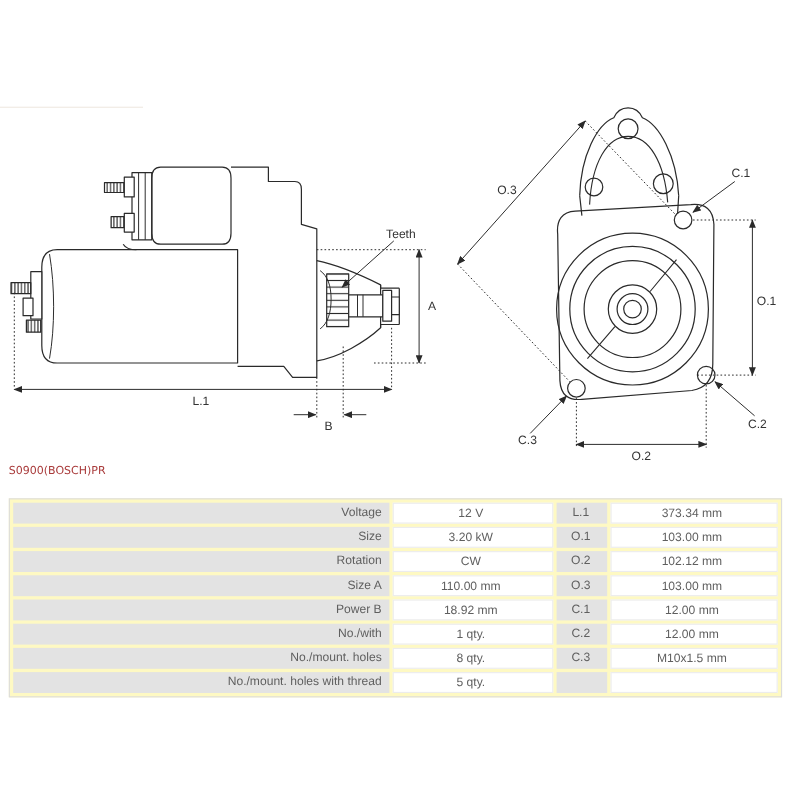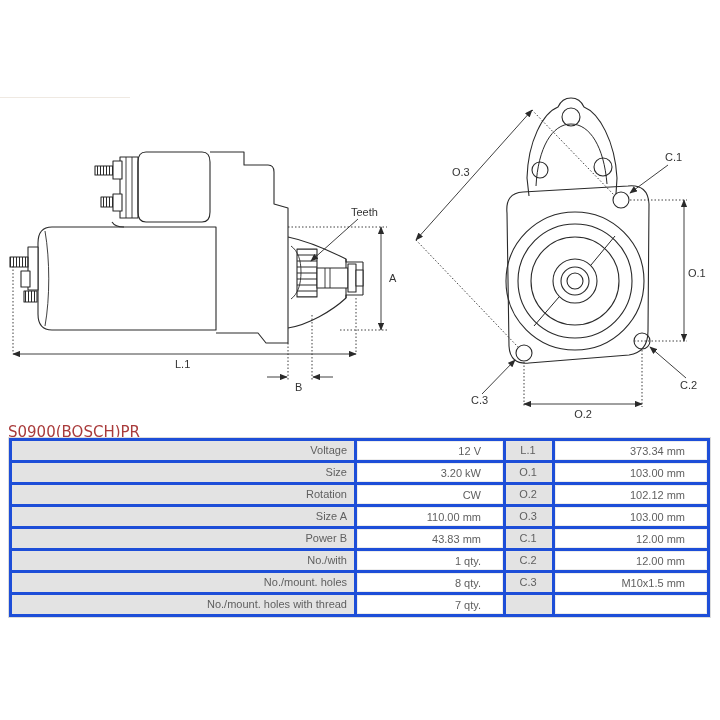--- a/index.html
+++ b/index.html
@@ -2,30 +2,30 @@
 <html><head>
 <meta charset="utf-8">
 <style>
   html,body{margin:0;padding:0;background:#ffffff;}
   #page{position:relative;width:720px;height:720px;background:#fff;overflow:hidden;
         font-family:"Liberation Sans",sans-serif;}
   #artifact-line{position:absolute;left:0;top:97px;width:130px;height:1px;background:#efe9e2;}
   #drawing-svg{position:absolute;left:0;top:0;width:720px;height:440px;}
   svg text{font-family:"Liberation Sans",sans-serif;font-size:11px;fill:#333;}
   #part-title{position:absolute;left:8px;top:423px;font-family:"DejaVu Sans","Liberation Sans",sans-serif;
-              font-size:15px;color:#a93b3b;letter-spacing:0px;}
-  #spec-table{position:absolute;left:8px;top:437px;width:703px;box-sizing:border-box;
+              font-size:10px;color:#a93b3b;letter-spacing:0px;}
+  #spec-table{position:absolute;left:8px;top:453px;width:703px;box-sizing:border-box;
               display:grid;grid-template-columns:342px 146px 46px 1fr;gap:3px;padding:3px;
-              border:1px solid #dcdcdc;background:#1d4ed8;}
+              border:1px solid #dcdcdc;background:#fef9c3;}
   #spec-table .trow{display:contents;}
   #spec-table .cell{height:19px;line-height:19px;font-size:11px;color:#5f5f5f;
                     overflow:hidden;white-space:nowrap;box-sizing:border-box;}
   #spec-table .g{background:#e3e3e3;text-align:right;padding-right:7px;}
   #spec-table .g.dim{text-align:center;padding-right:2px;}
-  #spec-table .w{background:#ffffff;border:1px solid #ececec;text-align:right;padding-right:21px;}
+  #spec-table .w{background:#ffffff;border:1px solid #ececec;text-align:center;padding-right:4px;}
 </style>
 </head>
 <body>
 
 <div id="page">
 
   <div id="artifact-line"></div>
 
   <svg id="drawing-svg" viewBox="0 0 720 440" xmlns="http://www.w3.org/2000/svg">
     <defs>
@@ -162,37 +162,37 @@
       <div class="cell w">102.12 mm</div>
     </div>
     <div class="trow">
       <div class="cell g">Size A</div>
       <div class="cell w">110.00 mm</div>
       <div class="cell g dim">O.3</div>
       <div class="cell w">103.00 mm</div>
     </div>
     <div class="trow">
       <div class="cell g">Power B</div>
-      <div class="cell w">43.83 mm</div>
+      <div class="cell w">18.92 mm</div>
       <div class="cell g dim">C.1</div>
       <div class="cell w">12.00 mm</div>
     </div>
     <div class="trow">
       <div class="cell g">No./with</div>
       <div class="cell w">1 qty.</div>
       <div class="cell g dim">C.2</div>
       <div class="cell w">12.00 mm</div>
     </div>
     <div class="trow">
       <div class="cell g">No./mount. holes</div>
       <div class="cell w">8 qty.</div>
       <div class="cell g dim">C.3</div>
       <div class="cell w">M10x1.5 mm</div>
     </div>
     <div class="trow">
       <div class="cell g">No./mount. holes with thread</div>
-      <div class="cell w">7 qty.</div>
+      <div class="cell w">5 qty.</div>
       <div class="cell g dim"></div>
       <div class="cell w"></div>
     </div>
   </div>
 
 </div>
 
 </body></html>

